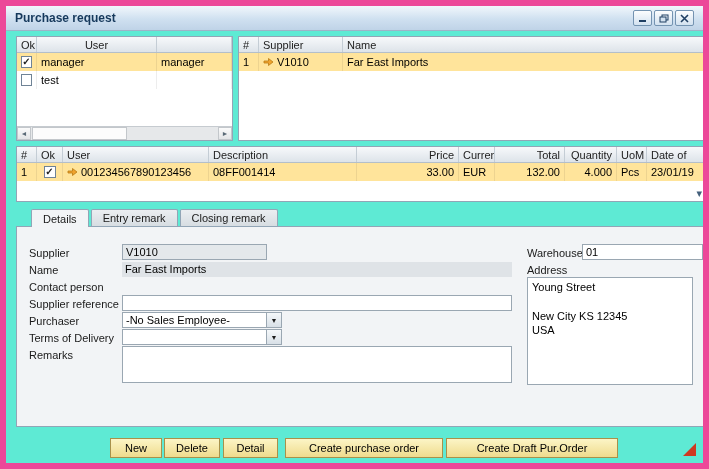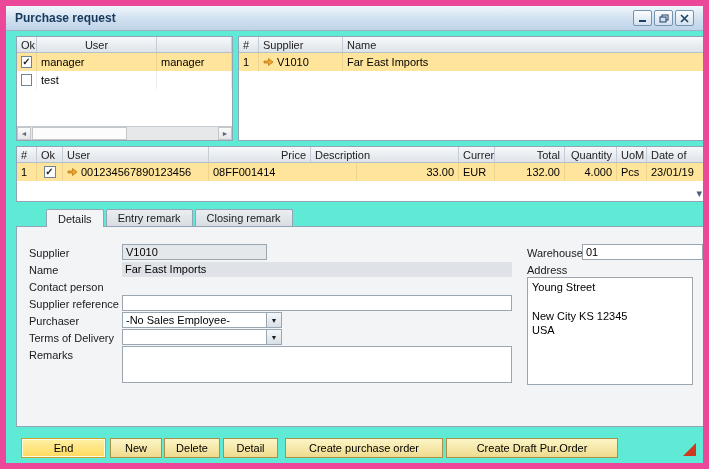--- a/index.html
+++ b/index.html
@@ -33,21 +33,21 @@
 
   .link-arrow { display:inline-flex; margin-right:3px; flex:none; }
 
   .hscroll { position:absolute; left:0; right:0; bottom:0; height:14px; background:#e6e8ea; border-top:1px solid #c6cbd0; display:flex; align-items:center; }
   .sbtn { width:14px; height:13px; background:linear-gradient(#fbfbfb,#e3e5e7); border:1px solid #c3c7cb; font-size:7px; color:#5a6a77;
     display:flex; align-items:center; justify-content:center; flex:none; }
   .sthumb { width:95px; height:13px; background:#fcfcfc; border:1px solid #c3c7cb; margin-left:1px; flex:none; }
 
   .vchev { position:absolute; right:3px; bottom:2px; font-size:11px; color:#44607c; line-height:1; }
 
-  .tabs { position:absolute; left:30px; top:203px; height:17px; display:flex; z-index:2;padding-left:10px; }
+  .tabs { position:absolute; left:15px; top:203px; height:17px; display:flex; z-index:2;padding-left:10px; }
   .tab { height:17px; padding:0 11px; display:flex; align-items:center; border:1px solid #92a5b6; border-bottom:none;
     background:linear-gradient(#ebeef1,#d7dde2); margin-right:2px; border-radius:2px 2px 0 0; color:#1a1a1a; }
   .tab.active { background:#f2f4f6; height:18px; z-index:3; }
 
   .form-panel { position:absolute; left:10px; top:220px; width:690px; height:201px; background:#f2f4f6; border:1px solid #92a5b6; }
   .flabel { position:absolute; color:#1a1a1a; white-space:nowrap; }
   .fieldbox { position:absolute; height:16px; background:#fff; border:1px solid #9aa7b2; padding:1px 3px;
     font-family:"Liberation Sans", sans-serif; font-size:11px; overflow:hidden; white-space:nowrap; }
   .fieldbox.gray { background:#e4e8eb; }
   .strip { position:absolute; height:15px; background:#dfe3e7; padding:1px 3px; overflow:hidden; white-space:nowrap; }
@@ -147,22 +147,22 @@
       </div>
       <div class="cell" style="flex:1">Far East Imports</div>
     </div>
   </div>
 
   <div class="panel items-panel">
     <div class="grid-hdr">
       <div class="hcell" style="width:20px">#</div>
       <div class="hcell" style="width:26px">Ok</div>
       <div class="hcell" style="width:146px">User</div>
+      <div class="hcell" style="width:148px">Description</div>
       <div class="hcell r" style="width:102px">Price</div>
-      <div class="hcell" style="width:148px">Description</div>
       <div class="hcell" style="width:36px">Currency</div>
       <div class="hcell r" style="width:70px">Total</div>
       <div class="hcell r" style="width:52px">Quantity</div>
       <div class="hcell" style="width:30px">UoM</div>
       <div class="hcell" style="flex:1">Date of</div>
     </div>
     <div class="grid-row sel">
       <div class="cell" style="width:20px">1</div>
       <div class="cell c" style="width:26px">
         <div class="cb">
@@ -224,21 +224,20 @@
     <span class="flabel" style="left:510px; top:20px">Warehouse</span>
     <input class="fieldbox" style="left: 565px; top: 17px; width: 121px;" value="01">
 
     <span class="flabel" style="left:510px; top:37px">Address</span>
     <div class="addr" style="left:510px; top:50px; width:166px; height:108px">Young Street
 
 New City KS 12345
 USA</div>
   </div>
 
-  <button class="btn primary" style="left:15px;  width:85px">End</button>
   <button class="btn" style="left:104px; width:52px">New</button>
   <button class="btn" style="left:158px; width:56px">Delete</button>
   <button class="btn" style="left:217px; width:55px">Detail</button>
   <button class="btn" style="left:279px; width:158px">Create purchase order</button>
   <button class="btn" style="left:440px; width:172px">Create Draft Pur.Order</button>
 
   <div class="corner"></div>
 </div>
 
 </body></html>

